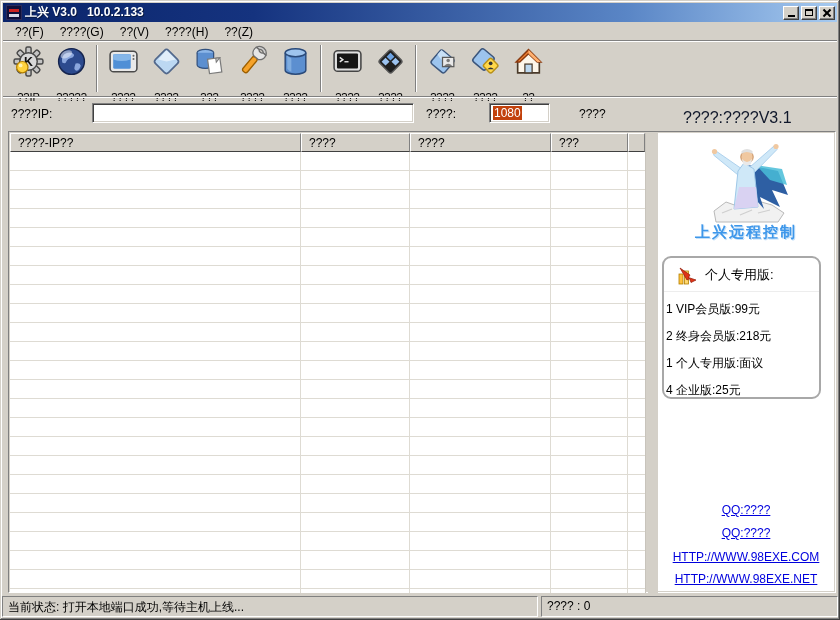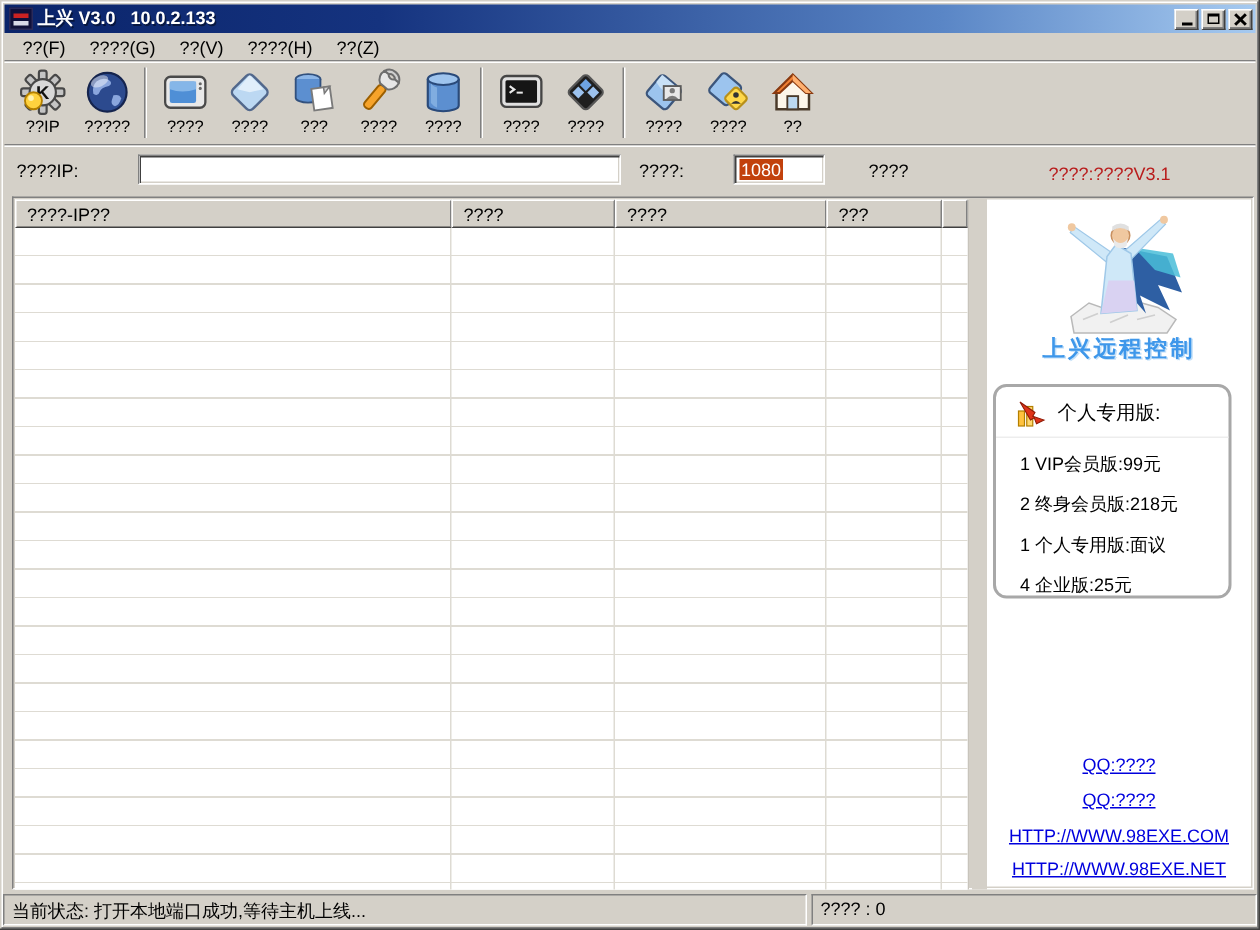--- a/index.html
+++ b/index.html
@@ -48,30 +48,30 @@
   .menubar { position:absolute; left:3px; top:23px; right:3px; height:17px; display:flex; align-items:center; padding-left:4px; }
   .menu-item { font-size:12px; color:#000; padding:1px 8px; }
   .hsep { position:absolute; left:3px; right:3px; height:2px; border-top:1px solid #808080; border-bottom:1px solid #fff; }
   .sep-menu { top:40px; }
   .sep-toolbar { top:96px; }
 
   
   .toolbar { position:absolute; left:3px; top:43px; right:3px; height:53px; display:flex; align-items:flex-start; padding:1px 2px 0 4px; }
   .tool-btn { width:43px; display:flex; flex-direction:column; align-items:center; padding-top:1px; }
   .tool-btn svg { width:33px; height:33px; }
-  .tool-label { font-size:11px; color:#000; margin-top:1px; white-space:nowrap; }
+  .tool-label { font-size:11px; color:#000; margin-top:13px; white-space:nowrap; }
   .tool-sep { width:2px; height:47px; border-left:1px solid #808080; border-right:1px solid #fff; margin:1px 4px 0 3px; }
 
   
   .connectbar { position:absolute; left:3px; top:98px; right:3px; height:33px; }
   .cb-label { position:absolute; font-size:12px; color:#000; top:9px; }
   .ip-label { left:8px; }
   .port-label { left:423px; }
   .action-label { left:576px; top:9px; }
-  .version-text { position:absolute; left:696px; top:11px; font-size:12px; color:#b91c1c; }
+  .version-text { position:absolute; left:680px; top:11px; font-size:16px; color:#0f172a; }
   .sunken-input {
     position:absolute; top:5px; height:20px; background:#fff;
     border:1px solid; border-color:#808080 #fff #fff #808080;
     box-shadow: inset 1px 1px 0 #404040, inset -1px -1px 0 #d4d0c8;
     font-size:12px; padding:2px 3px; color:#000;
   }
   .ip-input { left:89px; width:322px; }
   .port-input { left:486px; width:61px; }
   .selected-text { background:#c2410c; color:#fff; padding:0 1px; }
 
@@ -103,21 +103,21 @@
   .brand { position:absolute; left:0; right:0; top:90px; text-align:center;
            font-size:15px; font-weight:bold; color:#3e97ea; letter-spacing:2px;
            text-shadow:1px 1px 0 #c4e0f8; white-space:nowrap;font-family:Liberation Mono, monospace; }
   .price-box {
     position:absolute; left:4px; top:123px; width:159px; height:143px;
     border:2px solid #a8a8a8; border-radius:9px; background:#fff;
   }
   .price-header { display:flex; align-items:center; height:34px; padding-left:12px; border-bottom:1px solid #ededed; }
   .price-header svg { width:22px; height:22px; margin-right:7px; }
   .price-title { font-size:13px; color:#000; }
-  .price-item { height:27px; line-height:27px; padding-left:16px; font-size:12px; color:#000; white-space:nowrap; }
+  .price-item { height:27px; line-height:27px; padding-left:2px; font-size:12px; color:#000; white-space:nowrap; }
   .price-items { padding-top:4px; }
   .side-link { position:absolute; left:0; right:0; text-align:center; font-size:12px;
                color:#0000dd; text-decoration:underline; white-space:nowrap; }
   .link-1 { top:370px; } .link-2 { top:393px; } .link-3 { top:417px; } .link-4 { top:439px; }
 
   
   .statusbar { position:absolute; left:2px; right:2px; top:596px; height:21px; display:flex; }
   .status-panel {
     border:1px solid; border-color:#808080 #fff #fff #808080; background:#d4d0c8;
     font-size:12px; color:#000; padding:2px 5px 0 5px; overflow:hidden; white-space:nowrap;

